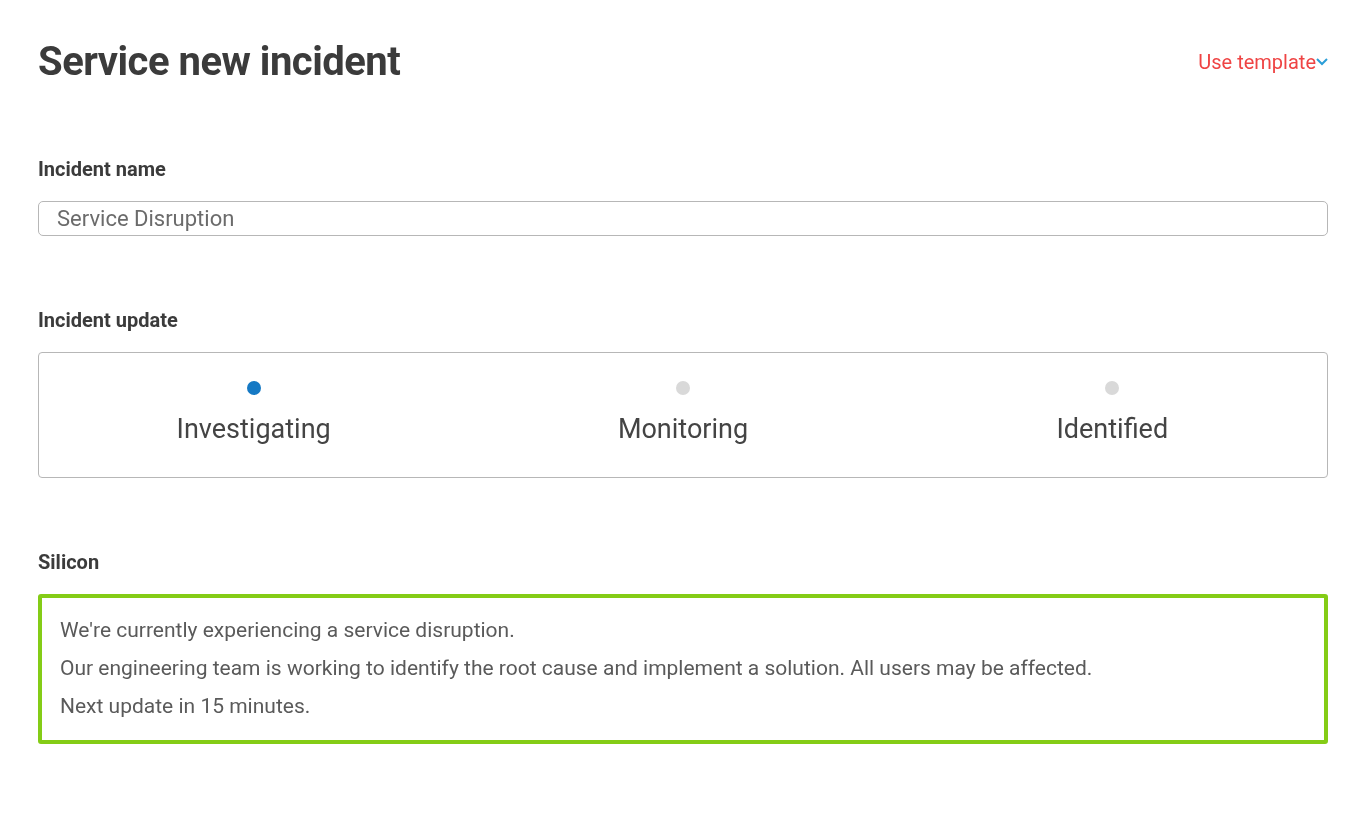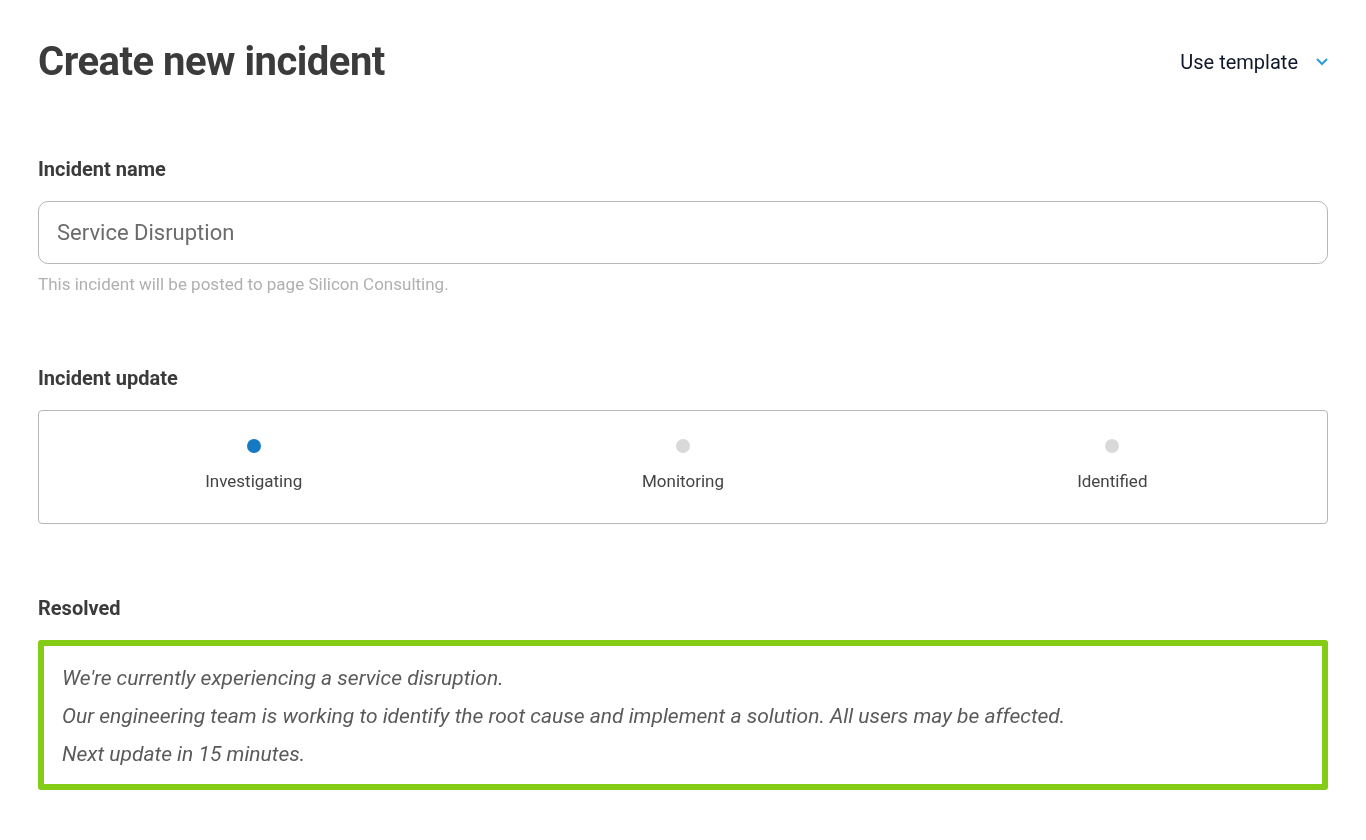--- a/index.html
+++ b/index.html
@@ -21,26 +21,26 @@
       align-items: center;
       margin-bottom: 72px;
     }
     .page-title {
       font-size: 40px;
       font-weight: 700;
       color: #3b3b3b;
       letter-spacing: -0.5px;
     }
     .template-link {
-      color: #0f172a;
+      color: #ef4444;
       font-size: 20px;
       cursor: pointer;
       display: inline-flex;
       align-items: center;
-      gap: 18px;
+      gap: 0;
     }
     .template-link .caret {
       display: inline-block;
       line-height: 0;
     }
     .template-link svg {
       display: block;
     }
 
     .section {
@@ -54,23 +54,23 @@
       font-size: 20px;
       font-weight: 700;
       color: #3b3b3b;
       margin-bottom: 20px;
     }
 
     .text-input {
       width: 100%;
       font-size: 22px;
       color: #6b6b6b;
-      padding: 18px 18px;
+      padding: 4px 18px;
       border: 1px solid #b7b7b7;
-      border-radius: 10px;
+      border-radius: 5px;
       outline: none;
       font-family: inherit;
     }
     .helper-text {
       color: #b0b0b0;
       font-size: 17px;
       margin-top: 10px;
     }
 
     .status-box {
@@ -90,61 +90,59 @@
     .status-dot {
       width: 14px;
       height: 14px;
       border-radius: 50%;
       background: #d9d9d9;
     }
     .status-item.active .status-dot {
       background: #1579c4;
     }
     .status-label {
-      font-size: 17px;
+      font-size: 27px;
       color: #444;
     }
 
     .message-box {
       width: 100%;
-      border: 6px solid #84cc16;
+      border: 4px solid #84cc16;
       border-radius: 3px;
       font-size: 21px;
       line-height: 1.8;
       color: #5a5a5a;
       padding: 14px 18px 22px 18px;
       font-family: inherit;
       resize: none;
       outline: none;
       height: 150px;
-      font-style: italic;
     }
     .message-box-wrap {
       position: relative;
     }
   </style>
 </head>
 <body>
 
 <div class="header-row">
-  <h1 class="page-title">Create new incident</h1>
+  <h1 class="page-title">Service new incident</h1>
   <a class="template-link">
     <span>Use template</span>
     <span class="caret">
       <svg width="12" height="8" viewBox="0 0 12 8">
           <path d="M1 1 L6 6 L11 1" fill="none" stroke="#2b9ed8" stroke-width="2"></path>
         </svg>
     </span>
   </a>
 </div>
 
 <div class="section">
   <div class="section-label">Incident name</div>
   <input type="text" class="text-input" value="Service Disruption" style="">
-  <div class="helper-text">This incident will be posted to page Silicon Consulting.</div>
 </div>
 
 <div class="section">
   <div class="section-label">Incident update</div>
   <div class="status-box">
     <div class="status-item active">
       <div class="status-dot"></div>
       <div class="status-label">Investigating</div>
     </div>
     <div class="status-item">
@@ -152,19 +150,19 @@
       <div class="status-label">Monitoring</div>
     </div>
     <div class="status-item">
       <div class="status-dot"></div>
       <div class="status-label">Identified</div>
     </div>
   </div>
 </div>
 
 <div class="section">
-  <div class="section-label">Resolved</div>
+  <div class="section-label">Silicon</div>
   <div class="message-box-wrap">
     <textarea class="message-box" style="">We're currently experiencing a service disruption.
 Our engineering team is working to identify the root cause and implement a solution. All users may be affected.
 Next update in 15 minutes.</textarea>
   </div>
 </div>
 
 </body></html>

